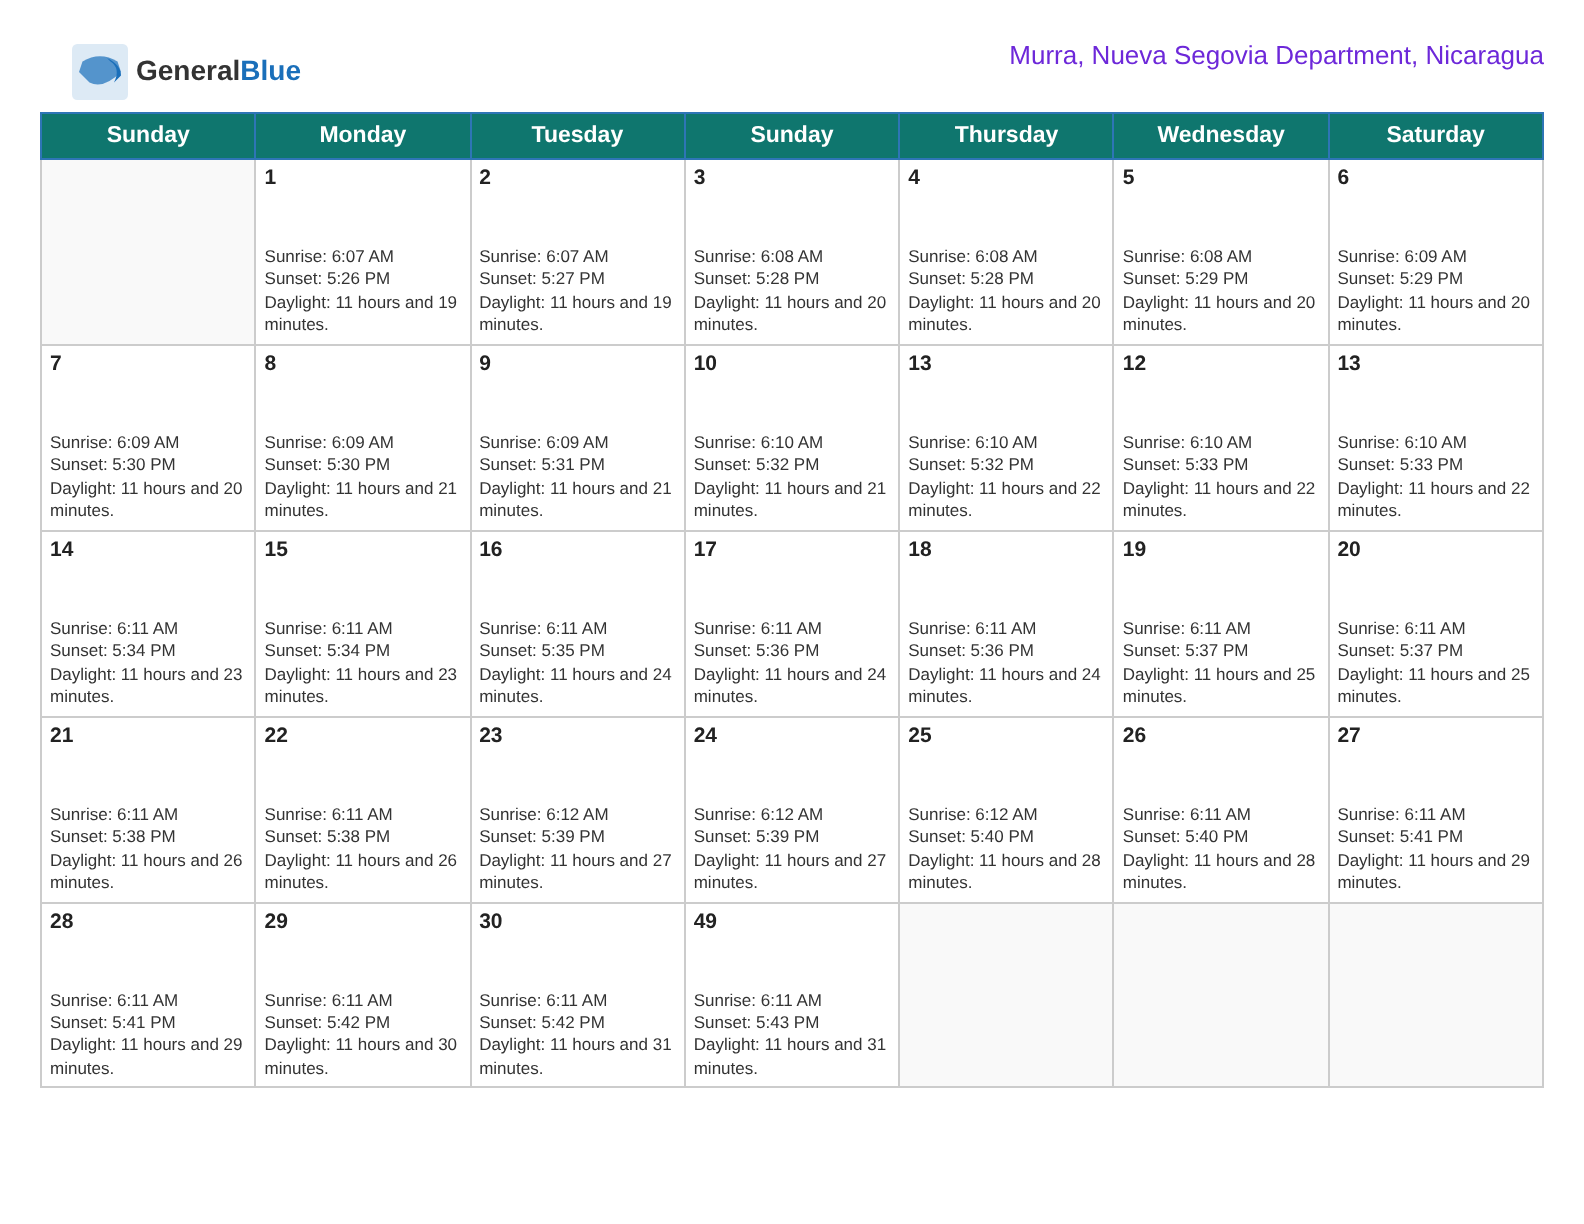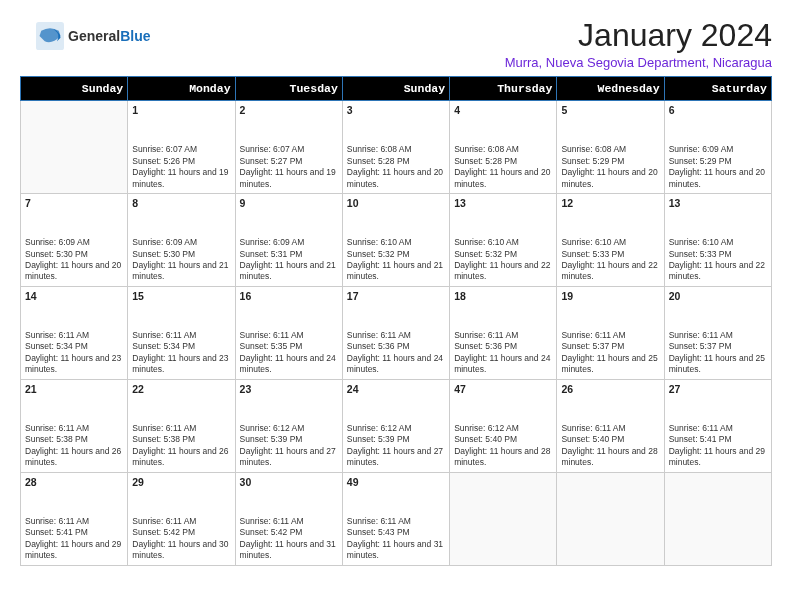--- a/index.html
+++ b/index.html
@@ -49,28 +49,27 @@
       color: #6d28d9;
       margin-top: 2px;
     }
     .calendar-table {
       width: 100%;
       border-collapse: collapse;
       margin-top: 6px;
       table-layout: fixed;
     }
     .calendar-table th {
-      background-color: #000000;
+      background-color: #0f766e;
       color: #fff;
       font-size: 11.5px;
       font-weight: bold;
       padding: 5px 4px;
-      text-align: right;
+      text-align: center;
       border: 1px solid #2e75b6;
-      font-family: Liberation Mono, monospace;
     }
     .calendar-table td {
       border: 1px solid #ccc;
       vertical-align: top;
       padding: 3px 4px;
       font-size: 9px;
       color: #333;
       height: 78px;
     }
     .day-number {
@@ -101,21 +100,20 @@
         <path d="M6 10 Q16 4 26 10 L28 16 Q18 26 10 22 L4 16 Z" fill="#1a6fba" opacity="0.7"></path>
         <path d="M20 8 Q28 12 28 18 L24 22 Q28 14 22 10 Z" fill="#1a6fba"></path>
       </svg>
       <div class="logo-text">
         <div>
           <span style="font-size:14px;font-weight:bold;color:#333;">General</span><span style="font-size:14px;font-weight:bold;color:#1a6fba;">Blue</span>
         </div>
       </div>
     </div>
     <div class="title-block">
-      <div class="month-title">January 2024</div>
       <div class="location-title">Murra, Nueva Segovia Department, Nicaragua</div>
     </div>
   </div>
 
   <table class="calendar-table">
     <thead>
       <tr>
         <th>Sunday</th>
         <th>Monday</th>
         <th>Tuesday</th>
@@ -224,21 +222,21 @@
           </td>
           <td>
             <span class="day-number">23</span>
             <div class="cell-text">Sunrise: 6:12 AM<br>Sunset: 5:39 PM<br>Daylight: 11 hours and 27 minutes.</div>
           </td>
           <td>
             <span class="day-number">24</span>
             <div class="cell-text">Sunrise: 6:12 AM<br>Sunset: 5:39 PM<br>Daylight: 11 hours and 27 minutes.</div>
           </td>
           <td>
-            <span class="day-number">47</span>
+            <span class="day-number">25</span>
             <div class="cell-text">Sunrise: 6:12 AM<br>Sunset: 5:40 PM<br>Daylight: 11 hours and 28 minutes.</div>
           </td>
           <td>
             <span class="day-number">26</span>
             <div class="cell-text">Sunrise: 6:11 AM<br>Sunset: 5:40 PM<br>Daylight: 11 hours and 28 minutes.</div>
           </td>
           <td>
             <span class="day-number">27</span>
             <div class="cell-text">Sunrise: 6:11 AM<br>Sunset: 5:41 PM<br>Daylight: 11 hours and 29 minutes.</div>
           </td>

